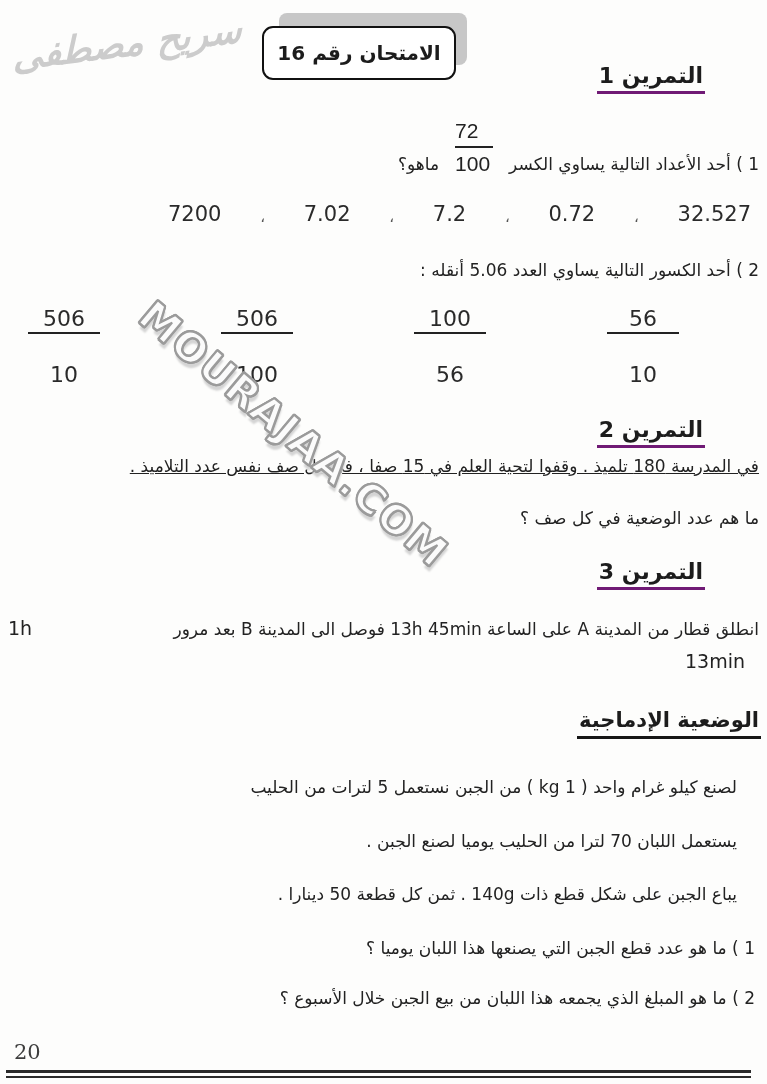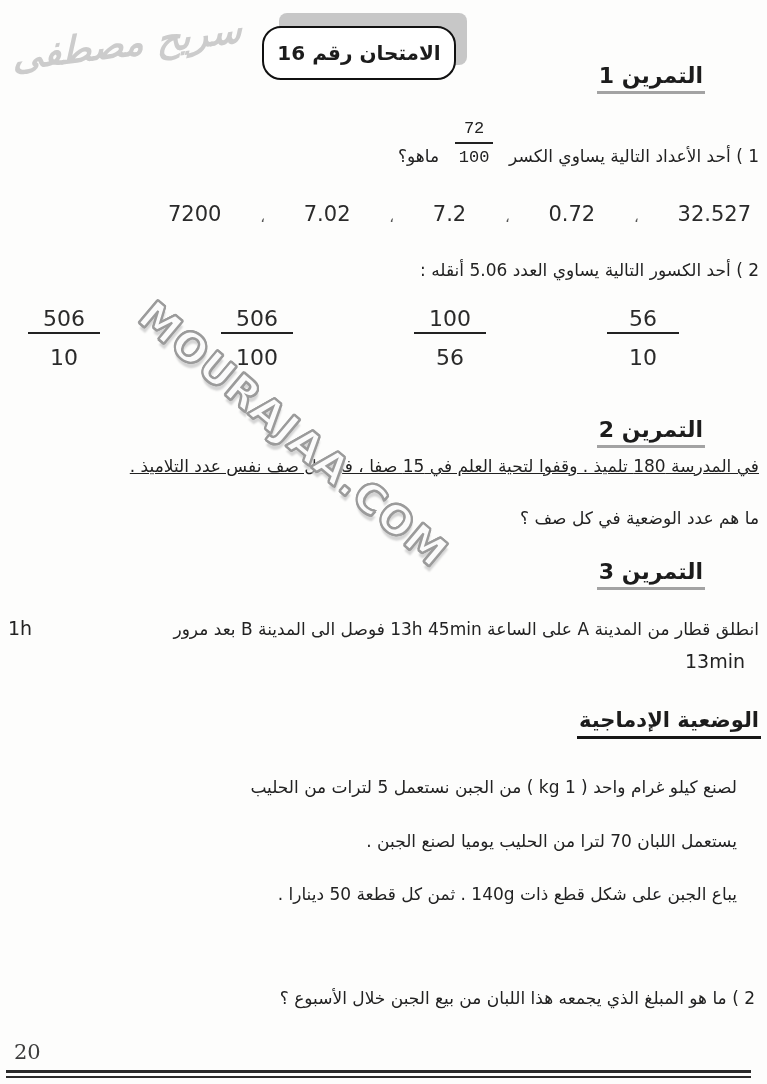--- a/index.html
+++ b/index.html
@@ -21,29 +21,29 @@
     direction:rtl;white-space:nowrap;
     letter-spacing:4px;
   }
   
   .title-shadow{
     position:absolute;left:279px;top:13px;width:188px;height:52px;
     background:#c7c7c7;border-radius:8px;
   }
   .title-box{
     position:absolute;left:262px;top:26px;width:190px;height:50px;
-    background:#ffffff;border:2px solid #111;border-radius:19px;
+    background:#ffffff;border:2px solid #111;border-radius:11px;
     display:flex;align-items:center;justify-content:center;
     font-size:20px;font-weight:bold;direction:rtl;
   }
   
   .ex-heading{
     position:absolute;right:62px;
     font-size:22px;font-weight:bold;direction:rtl;
-    border-bottom:3px solid #a3a3a3;padding:0 2px 3px 2px;
+    border-bottom:3px solid #701a75;padding:0 2px 3px 2px;
     white-space:nowrap;
   }
   .ex1{top:63px;}
   .ex2{top:417px;}
   .ex3{top:559px;}
   .integ-heading{
     position:absolute;right:6px;top:708px;
     font-size:21px;font-weight:bold;direction:rtl;
     border-bottom:3.5px solid #161616;padding:0 2px 4px 2px;
     white-space:nowrap;
@@ -54,42 +54,42 @@
     white-space:nowrap;color:#222;
   }
   .r8{right:8px;}  .r12{right:12px;} .r30{right:30px;}
   
   .q1-line{
     position:absolute;right:8px;top:120px;
     display:flex;direction:rtl;align-items:flex-end;gap:16px;
     font-size:17px;color:#222;
   }
   .frac-inline{
-    display:inline-flex;flex-direction:column;align-items:center;
-    font-family:Liberation Mono, monospace;font-size:17px;line-height:1;
+    display:inline-flex;flex-direction:column;align-items:flex-end;
+    font-family:Liberation Sans, sans-serif;font-size:21px;line-height:1;
   }
   .frac-inline .fi-num{padding-bottom:5px;}
   .frac-inline .fi-bar{width:38px;border-top:2px solid #222;height:0;}
   .frac-inline .fi-den{padding-top:5px;}
   
   .numbers-row{
     position:absolute;left:168px;right:16px;top:202px;
     display:flex;direction:rtl;justify-content:space-between;align-items:center;
     font-size:21px;color:#2a2a2a;
   }
   .numbers-row .sep{font-size:15px;color:#555;position:relative;top:3px;}
   
   .frac-row{
     position:absolute;left:28px;right:88px;top:308px;
     display:flex;direction:rtl;justify-content:space-between;
   }
   .frac{display:flex;flex-direction:column;align-items:center;font-size:22px;color:#2a2a2a;line-height:1;}
   .frac .num{padding-bottom:2px;}
   .frac .bar{width:72px;border-top:2px solid #222;height:0;}
-  .frac .den{padding-top:13px;}
+  .frac .den{padding-top:30px;}
   
   .watermark{
     position:absolute;left:160px;top:292px;
     transform:rotate(40deg);transform-origin:left top;
     font-size:40px;font-weight:bold;letter-spacing:2px;
     color:#fbfbfb;
     -webkit-text-stroke:2px #9b9b9b;
     text-shadow:1.5px 0 #9b9b9b,-1.5px 0 #9b9b9b,0 1.5px #9b9b9b,0 -1.5px #9b9b9b,
                 1px 1px #9b9b9b,-1px -1px #9b9b9b,4px 4px 2px #d4d4d4;
     white-space:nowrap;z-index:3;
@@ -182,18 +182,19 @@
   <div class="ex3-line1">
     <span>انطلق قطار من المدينة A على الساعة 13h 45min فوصل الى المدينة B بعد مرور</span>
     <span class="latin">1h</span>
   </div>
   <div class="line latin" style="right:22px;top:650px;">13min</div>
 
   <div class="integ-heading">الوضعية الإدماجية</div>
   <div class="line r30" style="top:777px;">لصنع كيلو غرام واحد ( 1 kg ) من الجبن نستعمل 5 لترات من الحليب</div>
   <div class="line r30" style="top:831px;">يستعمل اللبان 70 لترا من الحليب يوميا لصنع الجبن .</div>
   <div class="line r30" style="top:884px;">يباع الجبن على شكل قطع ذات  140g . ثمن كل قطعة 50 دينارا .</div>
+  <div class="line r12" style="top:938px;">1 ) ما هو عدد قطع الجبن التي يصنعها هذا اللبان يوميا ؟</div>
   <div class="line r12" style="top:988px;">2 ) ما هو المبلغ الذي يجمعه هذا اللبان من بيع الجبن خلال الأسبوع ؟</div>
 
   <div class="page-number">20</div>
   <div class="bottom-rule"></div>
 
 </div>
 
 </body></html>

